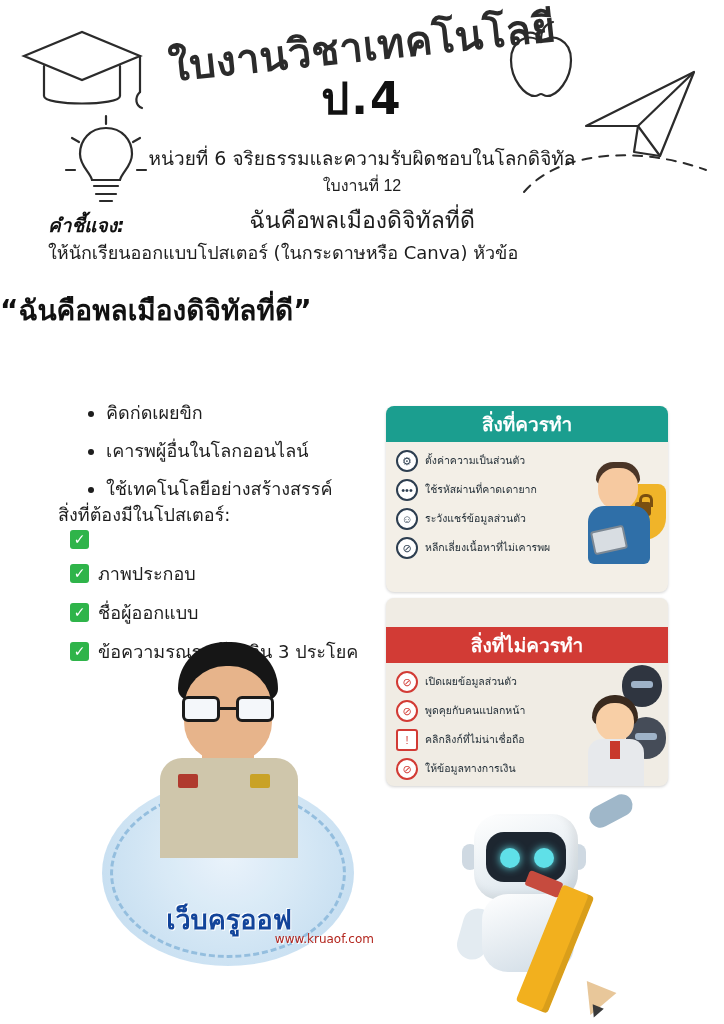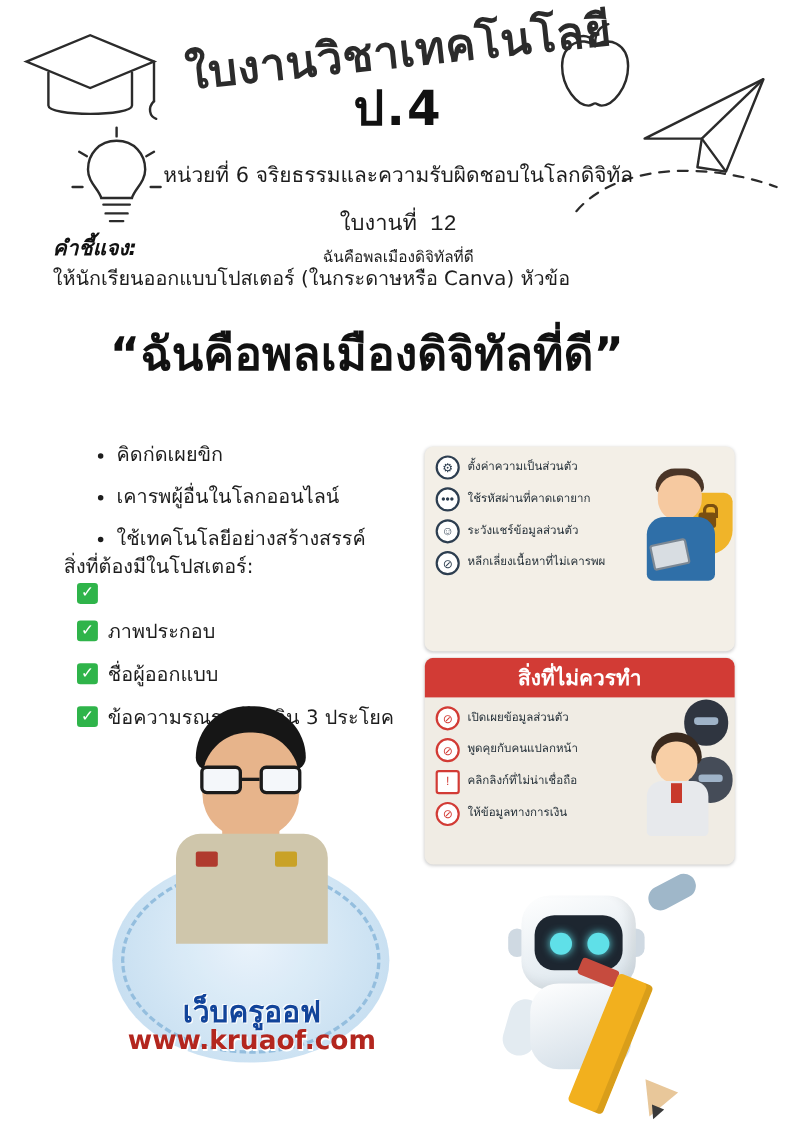--- a/index.html
+++ b/index.html
@@ -48,50 +48,49 @@
     letter-spacing: 2px;
     margin-top: -6px;
   }
   #unit-line {
     font-family: "DejaVu Sans", sans-serif;
     font-size: 19px;
     color: #1d1d1d;
     margin-top: 10px;
   }
   #sheet-line {
-    font-family: Liberation Mono, monospace;
-    font-size: 20px;
+    font-family: Liberation Sans, sans-serif;
+    font-size: 16px;
     color: #1d1d1d;
-    margin-top: 13px;
+    margin-top: 0;
   }
   #sheet-topic {
     font-family: "DejaVu Sans", sans-serif;
-    font-size: 14px;
+    font-size: 23px;
     color: #1d1d1d;
     margin-top: 4px;
   }
 
   
   #instruction-label {
     position: absolute; left: 48px; top: 210px;
     font-family: "DejaVu Sans", sans-serif;
     font-size: 19px; font-weight: 700; color: #111; font-style: italic;
   }
   #instruction-text {
     position: absolute; left: 48px; top: 238px;
     font-family: "DejaVu Sans", sans-serif;
     font-size: 18px; color: #1d1d1d;
   }
 
   
   #poster-slogan {
     position: absolute; left: 0; top: 288px; width: 667px;
-    text-align: center;
-    font-family: "DejaVu Sans", sans-serif;
-    font-size: 42px; font-weight: 700; color: #111;
+    font-family: "DejaVu Sans", sans-serif;
+    font-size: 28px; font-weight: 700; color: #111;
   }
 
   
   #idea-line {
     position: absolute; left: 66px; top: 362px;
     font-family: "DejaVu Sans", sans-serif;
     font-size: 18px; color: #1d1d1d;
   }
 
   
@@ -136,21 +135,21 @@
   }
   #card-do    { left: 386px; top: 406px; width: 282px; height: 186px; }
   #card-dont  { left: 386px; top: 598px; width: 282px; height: 188px;
                 background: #f0ece4; }
   .card-head {
     height: 36px; display: flex; align-items: center; justify-content: center;
     font-family: "DejaVu Sans", sans-serif;
     font-size: 19px; font-weight: 700; color: #ffffff;
   }
   #card-do .card-head   { background: #1b9e8f; }
-  #card-dont .card-head { background: #d23b35; }
+  #card-dont .card-head { background: #d23b35; margin-top: 29px; }
   .card-body { display: flex; height: calc(100% - 36px); }
   .card-list { flex: 1 1 auto; padding: 8px 4px 6px 10px; }
   .card-row {
     display: flex; align-items: center; gap: 7px;
     margin-bottom: 7px;
   }
   .ico {
     width: 22px; height: 22px; border-radius: 50%;
     border: 2px solid #2d3e50; flex: 0 0 auto;
     display: flex; align-items: center; justify-content: center;
@@ -233,23 +232,23 @@
              background:#c9a227; border-radius:2px; }
   .av-badge2{ position:absolute; left:24px; top:132px; width:20px; height:14px;
              background:#b03a2e; border-radius:2px; }
   #logo-text {
     position: absolute; left: 0; top: 262px; width: 290px; text-align:center;
     font-family: "DejaVu Sans", sans-serif;
     font-size: 27px; font-weight: 700; color: #12449a;
     text-shadow: 1px 1px 0 #fff, -1px -1px 0 #fff;
   }
   #logo-url {
-    position: absolute; left: 0; top: 296px; width: 290px; text-align:center;
-    font-family: "DejaVu Sans", sans-serif;
-    font-size: 24px; font-weight: 700; color: #b3261e;
+    position: absolute; left: 0; top: 296px; width: 290px; text-align:right;
+    font-family: "DejaVu Sans", sans-serif;
+    font-size: 12px; font-weight: 400; color: #b3261e;
     text-shadow: 1px 1px 0 #fff;
   }
 
   
   #robot { position:absolute; left: 438px; top: 790px; width: 230px; height: 214px; }
   .rb-head { position:absolute; left:36px; top:24px; width:104px; height:86px;
              background:linear-gradient(160deg,#ffffff,#d7e2ea);
              border-radius:26px; box-shadow:inset -6px -6px 10px rgba(0,0,0,.08); }
   .rb-visor{ position:absolute; left:48px; top:42px; width:80px; height:50px;
              background:#1d2630; border-radius:18px; }
@@ -353,20 +352,21 @@
       <span class="check-box">✓</span>
       <span>ชื่อผู้ออกแบบ</span>
     </li>
     <li>
       <span class="check-box">✓</span>
       <span>ข้อความรณรงค์ไม่เกิน 3 ประโยค</span>
     </li>
   </ul>
 
   <div class="info-card" id="card-do">
+    <div class="card-head">สิ่งที่ควรทำ</div>
     <div class="card-body">
       <div class="card-list">
         <div class="card-row">
           <span class="ico">⚙</span>
           <span class="card-row-text">ตั้งค่าความเป็นส่วนตัว</span>
         </div>
         <div class="card-row">
           <span class="ico">•••</span>
           <span class="card-row-text">ใช้รหัสผ่านที่คาดเดายาก</span>
         </div>

